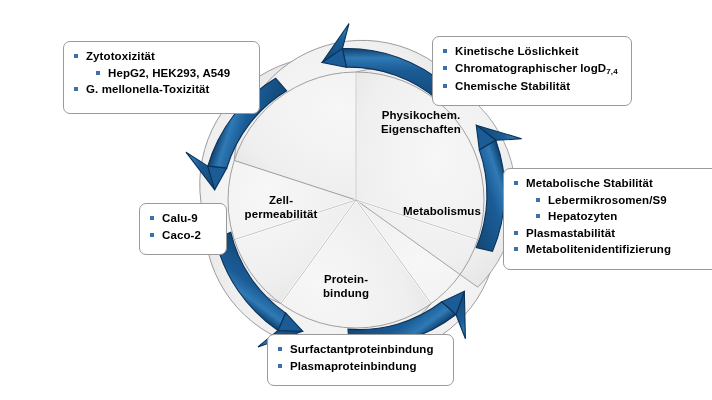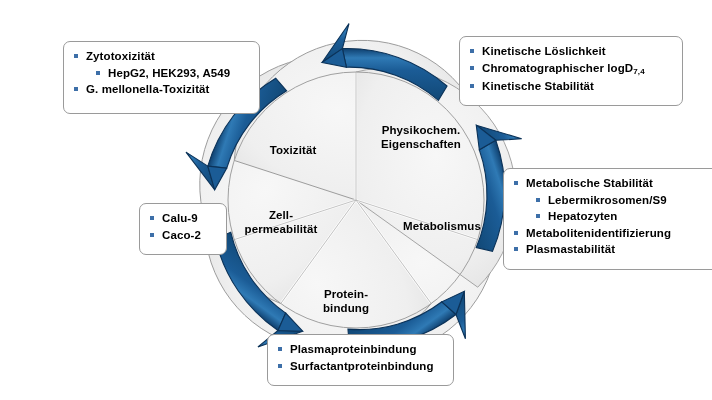--- a/index.html
+++ b/index.html
@@ -38,36 +38,35 @@
     left:2px;top:6px;
     width:4px;height:4px;
     background:#3d6fa8;
   }
   .callout li.sub::before{left:24px;}
   .ital{}
   sub{font-size:8px;vertical-align:baseline;position:relative;top:2px;}
 
   
   #box-tox      {left:63px;  top:41px;  width:197px; height:73px;}
-  #box-phys     {left:459px; top:36px;  width:224px; height:70px;}
+  #box-phys     {left:432px; top:36px;  width:200px; height:70px;}
   #box-metab    {left:503px; top:168px; width:221px; height:102px;}
   #box-protein  {left:267px; top:334px; width:187px; height:52px;}
   #box-perm     {left:139px; top:203px; width:88px;  height:52px;}
 
   
   .seglabel{
     position:absolute;
     font-size:11.5px;
     font-weight:bold;
     line-height:14px;
     text-align:center;
     color:#000;
     white-space:pre-line;
     letter-spacing:0.1px;
-    margin-top:15px;
   }
   #lbl-phys{left:362px;top:108px;width:118px;}
   #lbl-metab{left:388px;top:204px;width:108px;}
   #lbl-prot{left:299px;top:272px;width:94px;}
   #lbl-perm{left:234px;top:193px;width:94px;}
   #lbl-tox{left:246px;top:128px;width:94px;}
 </style>
 </head>
 <body>
 
@@ -174,52 +173,51 @@
     </g>
   </svg>
 
   <div class="seglabel" id="lbl-phys">Physikochem.
 Eigenschaften</div>
   <div class="seglabel" id="lbl-prot">Protein-
 bindung</div>
   <div class="seglabel" id="lbl-metab">Metabolismus</div>
   <div class="seglabel" id="lbl-perm">Zell-
 permeabilität</div>
-  <div class="seglabel" id="lbl-tox">Toxizität</div>
 
   <div class="callout" id="box-tox">
     <ul>
       <li><span>Zytotoxizität</span></li>
       <li class="sub"><span>HepG2, HEK293, A549</span></li>
       <li><span class="ital">G. mellonella</span><span>-Toxizität</span></li>
     </ul>
   </div>
 
   <div class="callout" id="box-phys">
     <ul>
       <li><span>Kinetische Löslichkeit</span></li>
       <li><span>Chromatographischer logD</span><sub>7,4</sub></li>
-      <li><span>Kinetische Stabilität</span></li>
+      <li><span>Chemische Stabilität</span></li>
     </ul>
   </div>
 
   <div class="callout" id="box-metab">
     <ul>
       <li><span>Metabolische Stabilität</span></li>
       <li class="sub"><span>Lebermikrosomen/S9</span></li>
       <li class="sub"><span>Hepatozyten</span></li>
+      <li><span>Plasmastabilität</span></li>
       <li><span>Metabolitenidentifizierung</span></li>
-      <li><span>Plasmastabilität</span></li>
     </ul>
   </div>
 
   <div class="callout" id="box-protein">
     <ul>
+      <li><span>Surfactantproteinbindung</span></li>
       <li><span>Plasmaproteinbindung</span></li>
-      <li><span>Surfactantproteinbindung</span></li>
     </ul>
   </div>
 
   <div class="callout" id="box-perm">
     <ul>
       <li><span>Calu-9</span></li>
       <li><span>Caco-2</span></li>
     </ul>
   </div>
 

